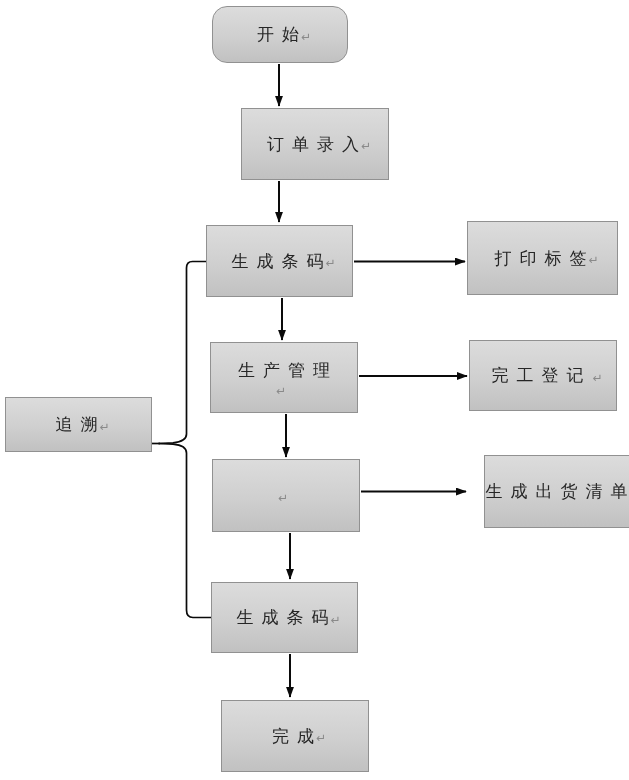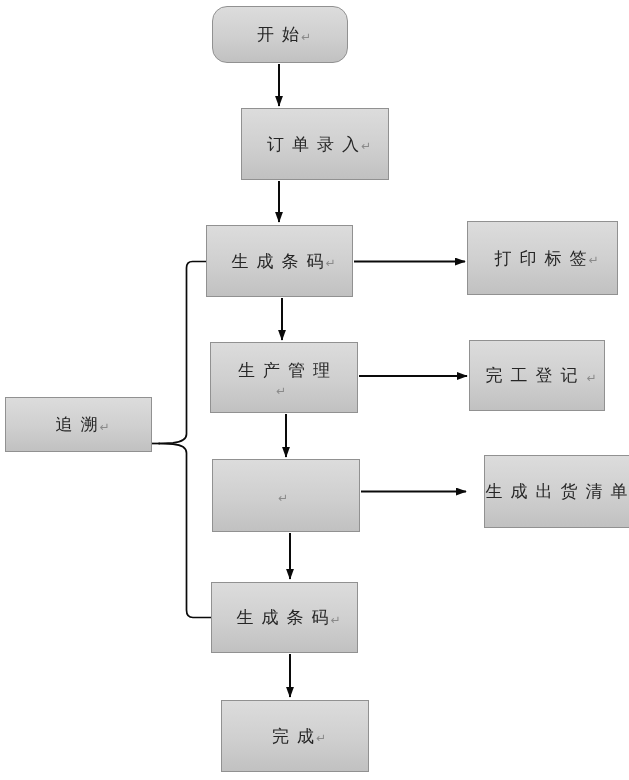--- a/index.html
+++ b/index.html
@@ -31,21 +31,21 @@
     margin-left:-6px; position:relative; top:2px;
   }
   .rounded { border-radius:15px; }
 
   
   .n-start        { left:212px; top:6px;   width:136px; height:57px; }
   .n-order        { left:205px; top:108px; width:148px; height:72px;margin-left:36px; }
   .n-barcode      { left:206px; top:225px; width:147px; height:72px; }
   .n-print        { left:467px; top:221px; width:151px; height:74px; }
   .n-production   { left:210px; top:342px; width:148px; height:71px;flex-direction:column; }
-  .n-completion   { left:469px; top:340px; width:136px; height:71px;gap:7px; }
+  .n-completion   { left:469px; top:340px; width:148px; height:71px;gap:7px; }
   .n-trace        { left:5px;   top:397px; width:147px; height:55px;align-items:center; }
   .n-shipment     { left:212px; top:459px; width:148px; height:73px; }
   .n-shiplist     { left:484px; top:455px; width:149px; height:73px; }
   .n-query        { left:211px; top:582px; width:147px; height:71px; }
   .n-finish       { left:221px; top:700px; width:148px; height:72px;text-align:center; }
 </style>
 </head>
 <body>
 
 <div class="canvas">

